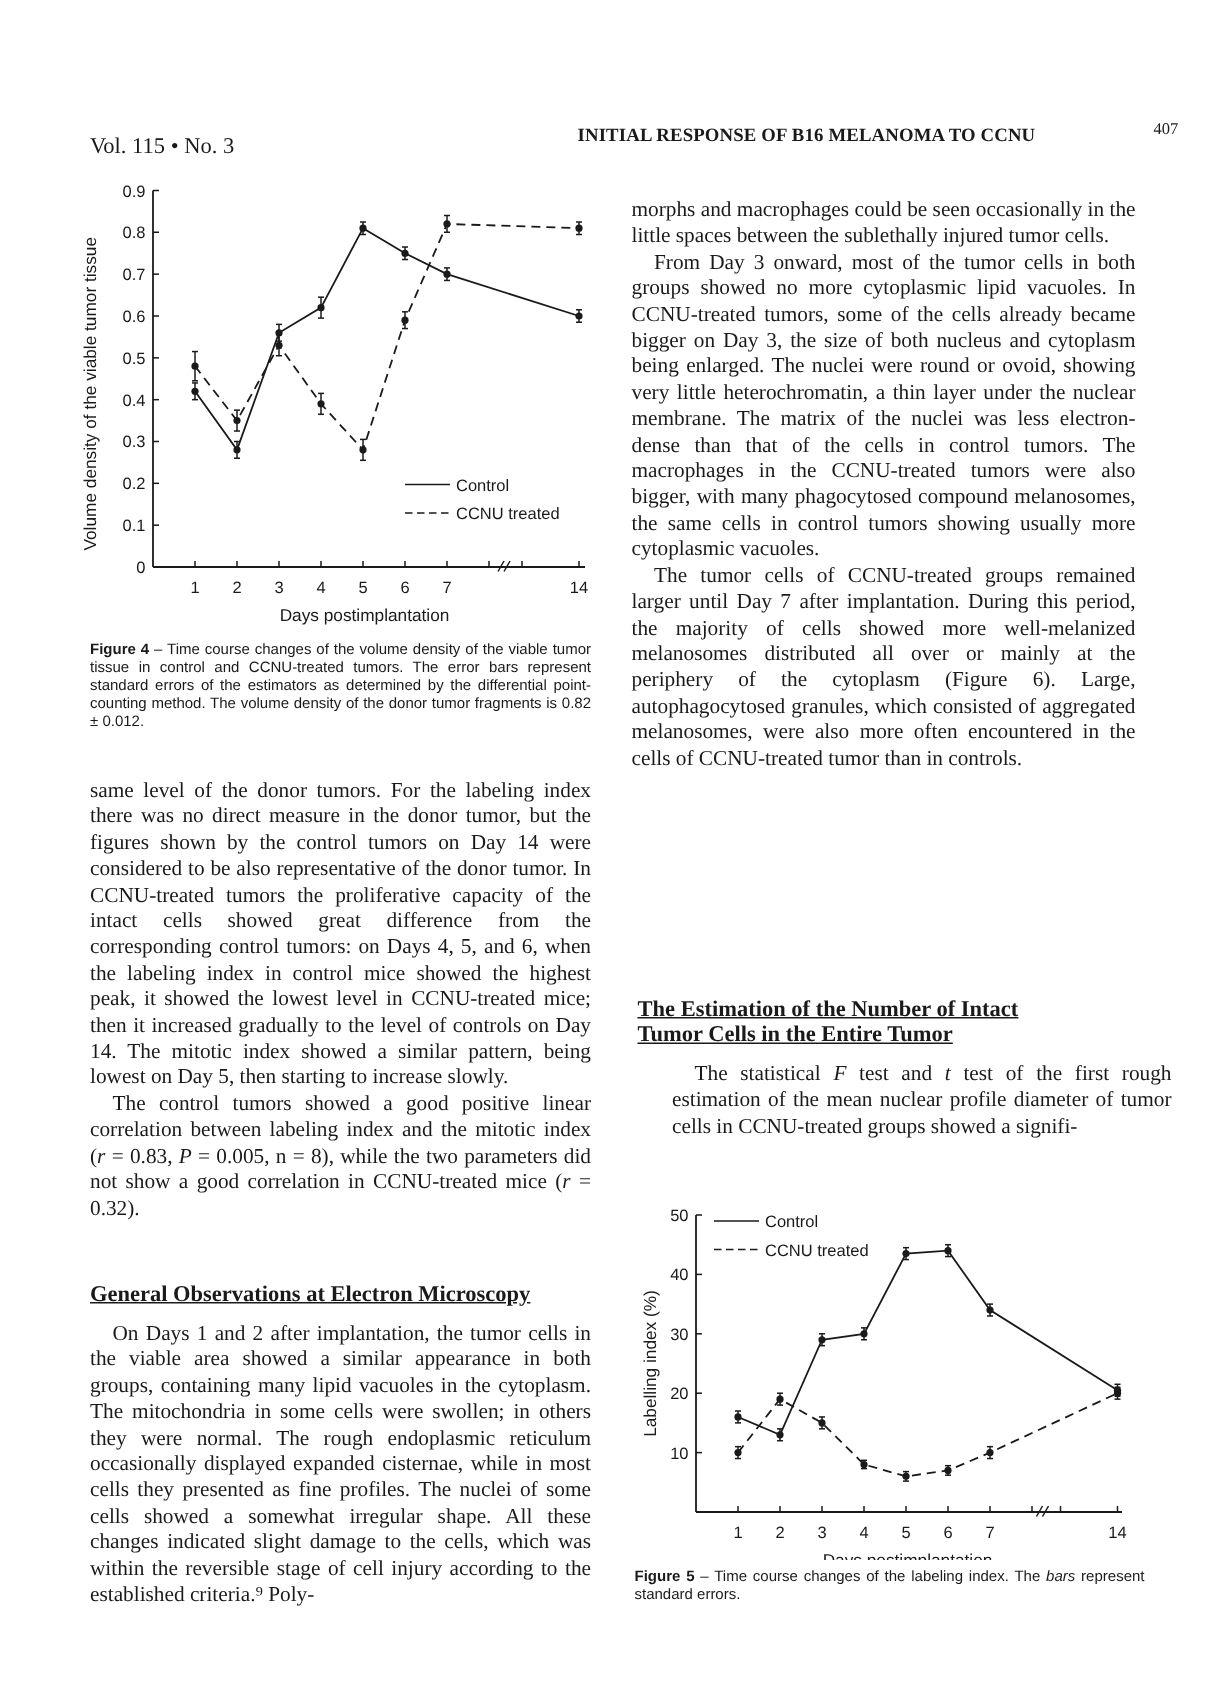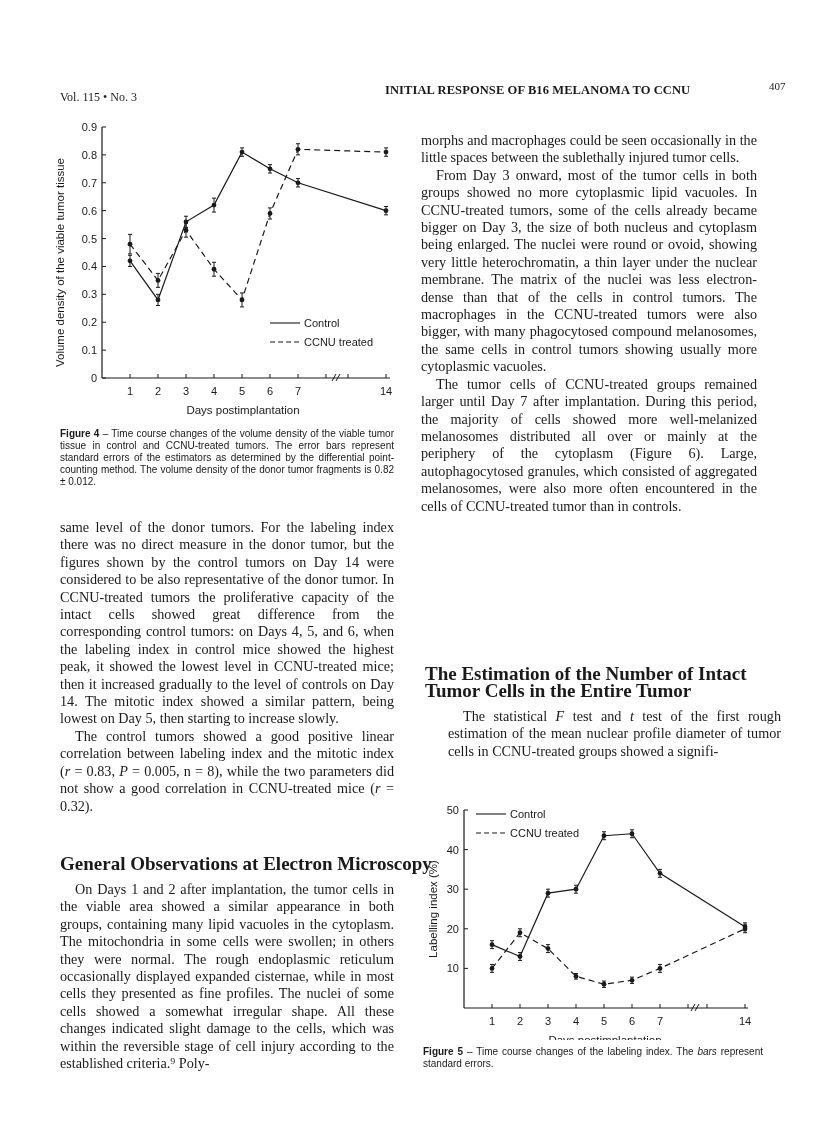--- a/index.html
+++ b/index.html
@@ -1,24 +1,24 @@
 <!DOCTYPE html>
 <html><head>
 <meta charset="utf-8">
 <style>
   html,body{margin:0;padding:0;background:#fff;}
   body{width:816px;height:1130px;position:relative;overflow:hidden;color:#1a1a1a;font-family:"Liberation Serif",serif;}
   .abs{position:absolute;}
-  .hdr-left{left:60px;top:90px;font-size:12px;font-family:"Liberation Serif",serif;}
+  .hdr-left{left:60px;top:90px;font-size:15px;font-family:"Liberation Serif",serif;}
   .hdr-title{left:385px;top:83px;font-size:12.5px;font-weight:bold;letter-spacing:0.1px;}
   .hdr-page{left:769px;top:80px;font-size:11px;}
   .col{font-size:14.2px;line-height:17.4px;text-align:justify;}
   .col p{margin:0;text-indent:0;}
   .col p.ind{text-indent:15px;}
-  .sec{font-weight:bold;font-size:19px;line-height:17.4px;}
+  .sec{font-weight:bold;font-size:15px;line-height:17.4px;text-decoration:underline;}
   .caption{font-family:"Liberation Sans",sans-serif;font-size:10px;line-height:12px;text-align:justify;}
   .caption b{font-weight:bold;}
   svg text{font-family:"Liberation Sans",sans-serif;fill:#1a1a1a;}
 </style>
 </head>
 <body>
 
 <div class="abs hdr-left">Vol. 115 • No. 3</div>
 <div class="abs hdr-title">INITIAL RESPONSE OF B16 MELANOMA TO CCNU</div>
 <div class="abs hdr-page">407</div>

